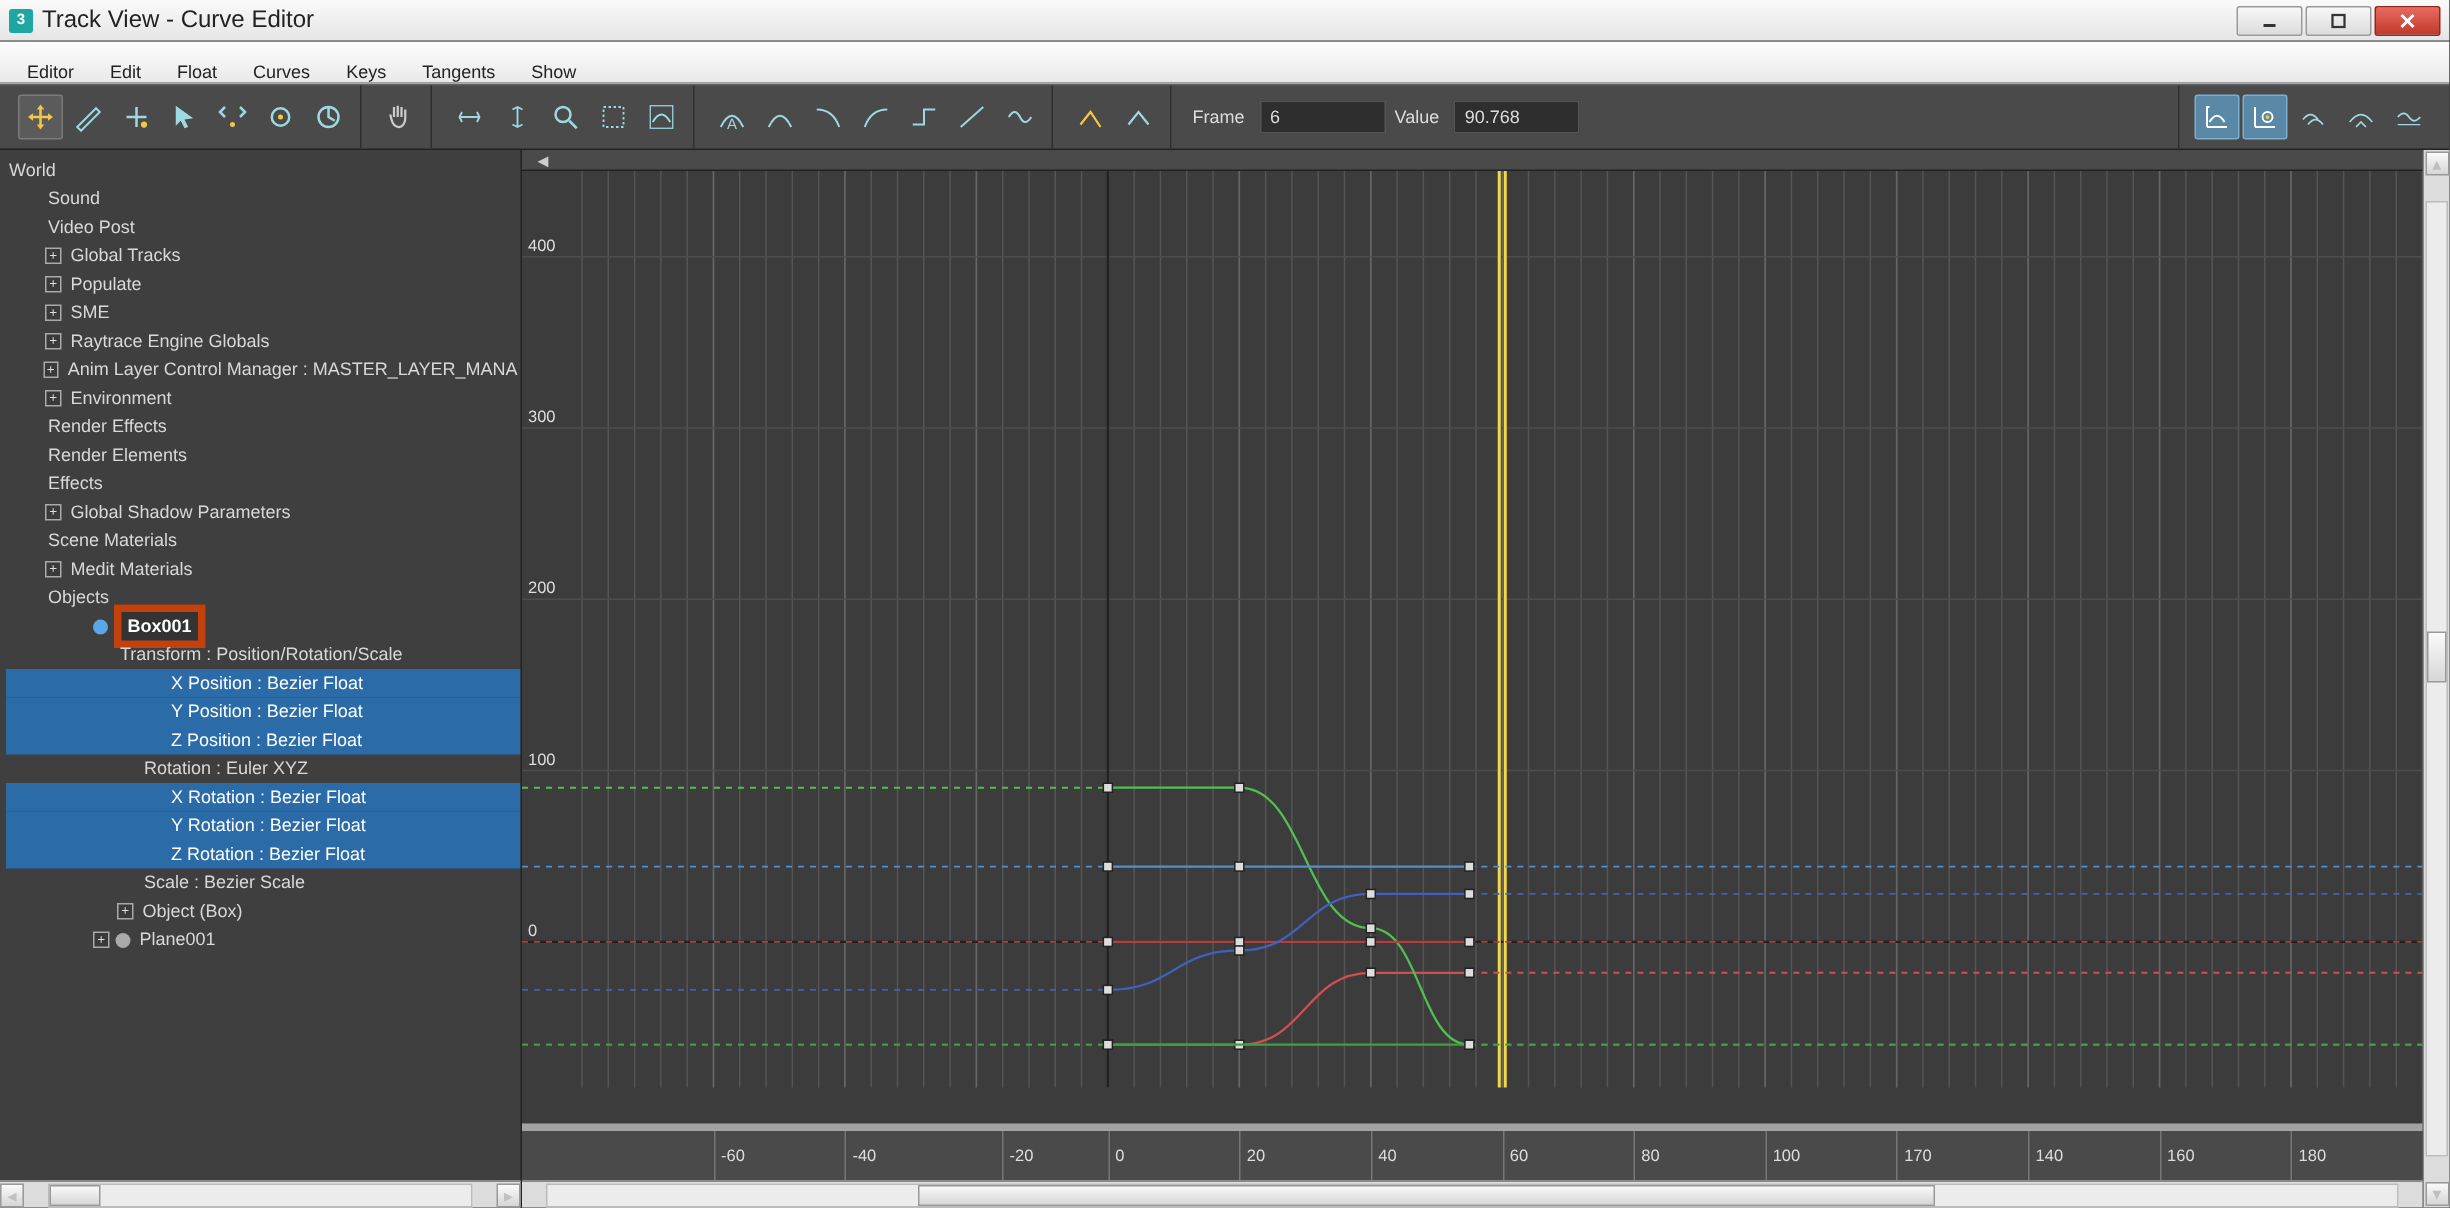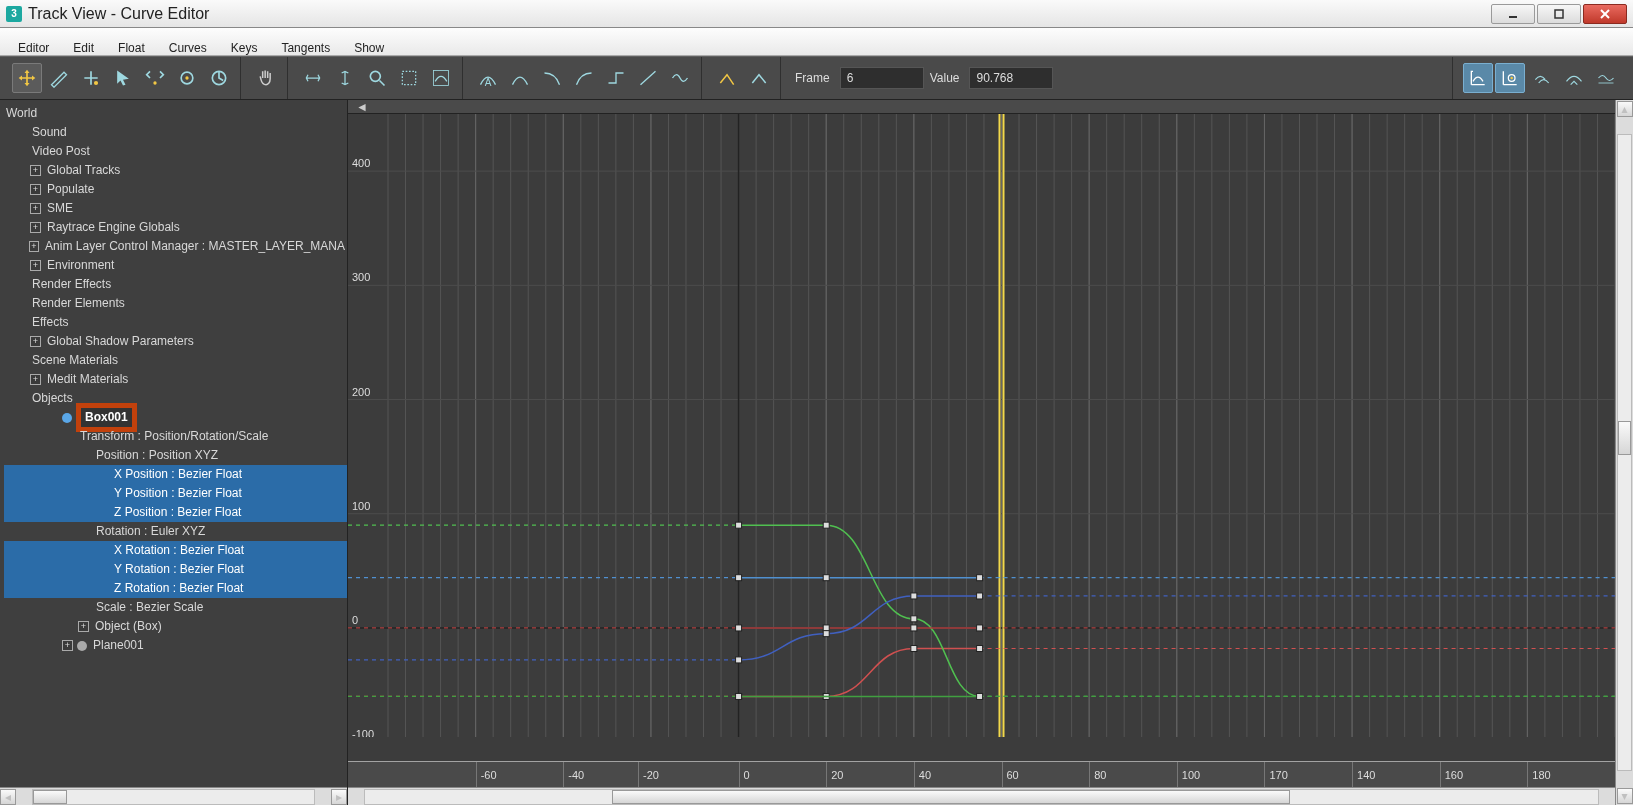--- a/index.html
+++ b/index.html
@@ -43,21 +43,21 @@
 .tree .lbl.boxsel { background: #333; border: 5px solid #c2410c; color: #fff; padding: 0 4px; font-weight: bold; }
 .tree-hscroll { height: 18px; background: #dcdcdc; border-top: 1px solid #888; display: flex; align-items: center; }
 .hscroll-track { flex:1; height: 16px; background: #ececec; border: 1px solid #bbb; position: relative; margin: 0 16px; }
 .hscroll-thumb { position: absolute; left: 0; top: 0; bottom: 0; width: 34px; background: linear-gradient(#fafafa,#d6d6d6); border: 1px solid #999; }
 .hscroll-btn { width: 16px; height: 16px; background: linear-gradient(#fafafa,#d6d6d6); border: 1px solid #999; display: flex; align-items: center; justify-content: center; }
 
 
 .curve-pane { flex: 1; background: #3c3c3c; position: relative; display: flex; flex-direction: column; }
 .curve-top { height: 14px; background: #4a4a4a; border-bottom: 1px solid #222; display: flex; align-items: center; padding-left: 8px; color: #ccc; font-size: 10px; }
 .curve-canvas { flex: 1; position: relative; overflow: hidden; }
-.ruler { height: 26px; background: #4a4a4a; border-top: 1px solid #a3a3a3; position: relative; margin-top: 24px; }
+.ruler { height: 38px; background: #4a4a4a; border-top: 5px solid #a3a3a3; position: relative; margin-top: 24px; }
 .ruler .tick { position: absolute; top: 0; height: 100%; border-left: 1px solid #777; color: #ddd; font-size: 11px; padding-left: 4px; display: flex; align-items: center; }
 .curve-hscroll { height: 18px; background: #dcdcdc; border-top: 1px solid #888; position: relative; }
 
 .vscroll { width: 18px; background: #dcdcdc; border-left: 1px solid #888; display: flex; flex-direction: column; }
 .vscroll .track { flex: 1; background: #ececec; border: 1px solid #bbb; position: relative; margin: 16px 1px; }
 .vscroll .thumb { position: absolute; left: 0; right: 0; top: 45%; height: 34px; background: linear-gradient(#fafafa,#d6d6d6); border: 1px solid #999; }
 
 svg.grid line.v { stroke: #555; stroke-width: 1; }
 svg.grid line.vmaj { stroke: #666; stroke-width: 1; }
 svg.grid line.h { stroke: #4d4d4d; stroke-width: 1; }
@@ -345,24 +345,20 @@
             <span class="lbl">Objects</span>
           </div>
           <div class="row" style="margin-right: 8px;">
             <span style="display:inline-block;width:58px;"></span>
             <span class="dot "></span>
             <span class="lbl boxsel">Box001</span>
           </div>
           <div class="row">
             <span style="display:inline-block;width:74px;"></span>
             <span class="lbl">Transform : Position/Rotation/Scale</span>
-          </div>
-          <div class="row">
-            <span style="display:inline-block;width:90px;"></span>
-            <span class="lbl">Position : Position XYZ</span>
           </div>
           <div class="row" style="background: rgb(43, 108, 168); color: rgb(255, 255, 255);">
             <span style="display:inline-block;width:106px;"></span>
             <span class="lbl sel" style="background: transparent; border: none;">X Position : Bezier Float</span>
           </div>
           <div class="row" style="background: rgb(43, 108, 168); color: rgb(255, 255, 255);">
             <span style="display:inline-block;width:106px;"></span>
             <span class="lbl sel" style="background: transparent; border: none;">Y Position : Bezier Float</span>
           </div>
           <div class="row" style="background: rgb(43, 108, 168); color: rgb(255, 255, 255);">
@@ -552,21 +548,21 @@
           <path d="M 390.57142857142856 545.9263157894736 C 434.3928571428571 545.9263157894736 434.3928571428571 519.6578947368421 478.2142857142857 519.6578947368421 C 522.0357142857142 519.6578947368421 522.0357142857142 481.9684210526316 565.8571428571428 481.9684210526316 C 598.7232142857142 481.9684210526316 598.7232142857142 481.9684210526316 631.5892857142858 481.9684210526316" fill="none" stroke="#4060c0" stroke-width="1.5"></path>
           <line x1="631.5892857142858" y1="481.9684210526316" x2="1267" y2="481.9684210526316" stroke="#4060c0" stroke-width="1.2" stroke-dasharray="4 4"></line>
           <rect class="key" x="387.57142857142856" y="542.9263157894736" width="6" height="6"></rect>
           <rect class="key" x="475.2142857142857" y="516.6578947368421" width="6" height="6"></rect>
           <rect class="key" x="562.8571428571428" y="478.9684210526316" width="6" height="6"></rect>
           <rect class="key" x="628.5892857142858" y="478.9684210526316" width="6" height="6"></rect>
         </svg></div>
     <div class="ruler" id="ruler">
         <div class="tick" style="left: 127.643px;">-60</div>
         <div class="tick" style="left: 215.286px;">-40</div>
-        <div class="tick" style="left: 290px;">-20</div>
+        <div class="tick" style="left: 320px;">-20</div>
         <div class="tick" style="left: 390.571px;">0</div>
         <div class="tick" style="left: 478.214px;">20</div>
         <div class="tick" style="left: 565.857px;">40</div>
         <div class="tick" style="left: 653.5px;">60</div>
         <div class="tick" style="left: 741.143px;">80</div>
         <div class="tick" style="left: 828.786px;">100</div>
         <div class="tick" style="left: 916.429px;">170</div>
         <div class="tick" style="left: 1004.07px;">140</div>
         <div class="tick" style="left: 1091.71px;">160</div>
         <div class="tick" style="left: 1179.36px;">180</div>

